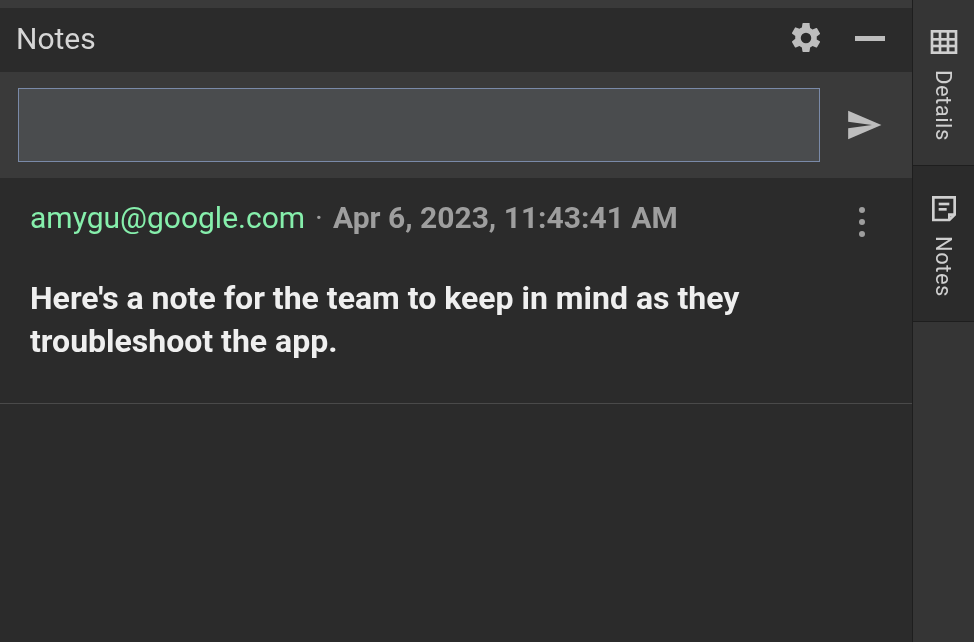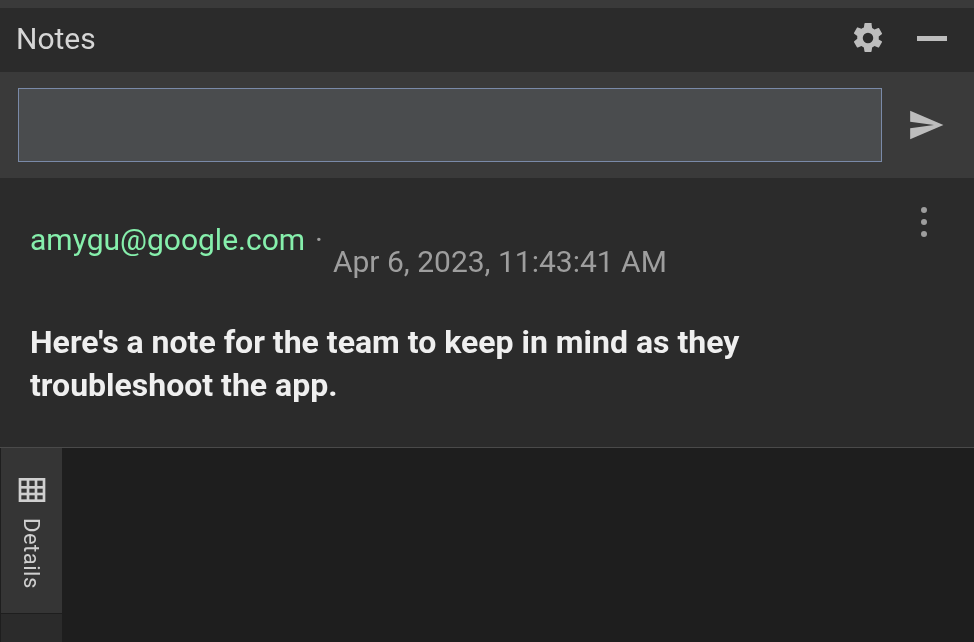--- a/index.html
+++ b/index.html
@@ -8,21 +8,20 @@
     height: 642px;
     background: #1e1e1e;
     font-family: Roboto, "Helvetica Neue", Arial, sans-serif;
     overflow: hidden;
     color: #e0e0e0;
   }
   .app {
     display: flex;
     width: 100%;
     height: 100%;
-    flex-direction: column;
   }
   .main {
     flex: 1;
     display: flex;
     flex-direction: column;
     background: #2b2b2b;
     min-width: 0;
   }
   .top-edge {
     height: 8px;
@@ -103,23 +102,22 @@
     font-size: 30px;
     color: #9e9e9e;
     margin-bottom: 42px;
   }
   .note-author {
     font-weight: 400;
     color: #86efac;
   }
   .note-dot { color: #9e9e9e; }
   .note-date {
-    font-weight: 400;
+    font-weight: 700;
     color: #9e9e9e;
-    margin-top: 44px;
   }
   .note-menu {
     position: absolute;
     top: 26px;
     right: 38px;
     width: 24px;
     height: 36px;
     display: flex;
     flex-direction: column;
     align-items: center;

